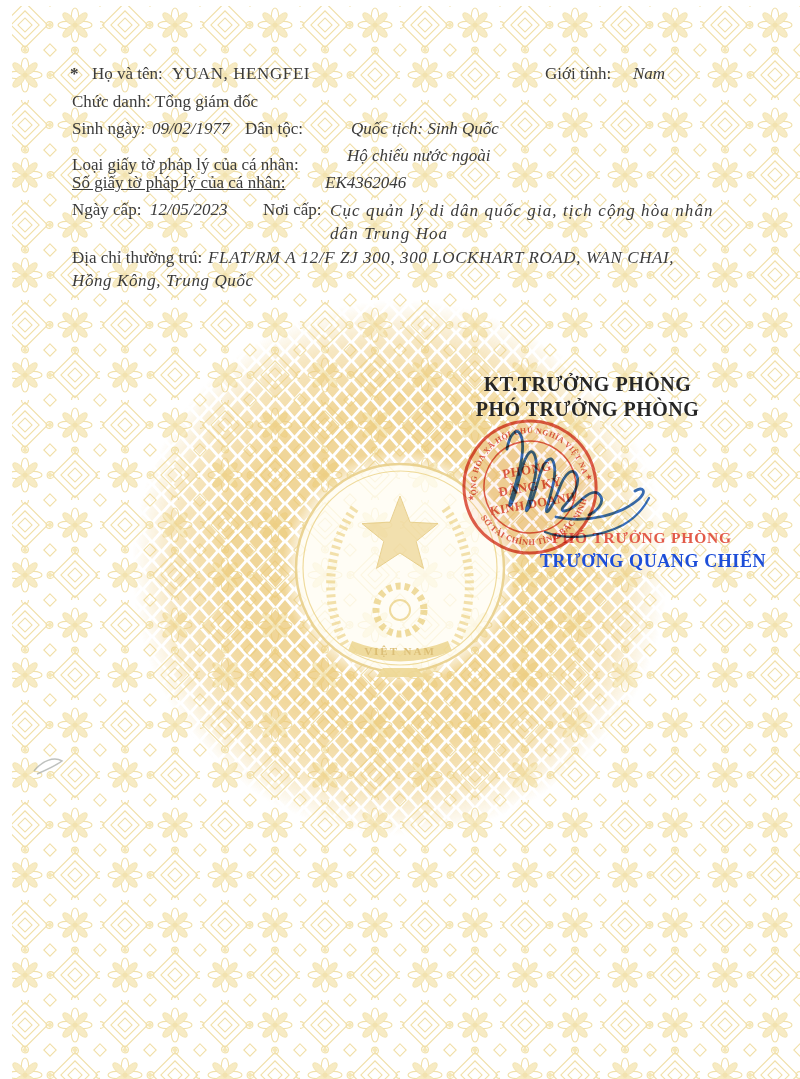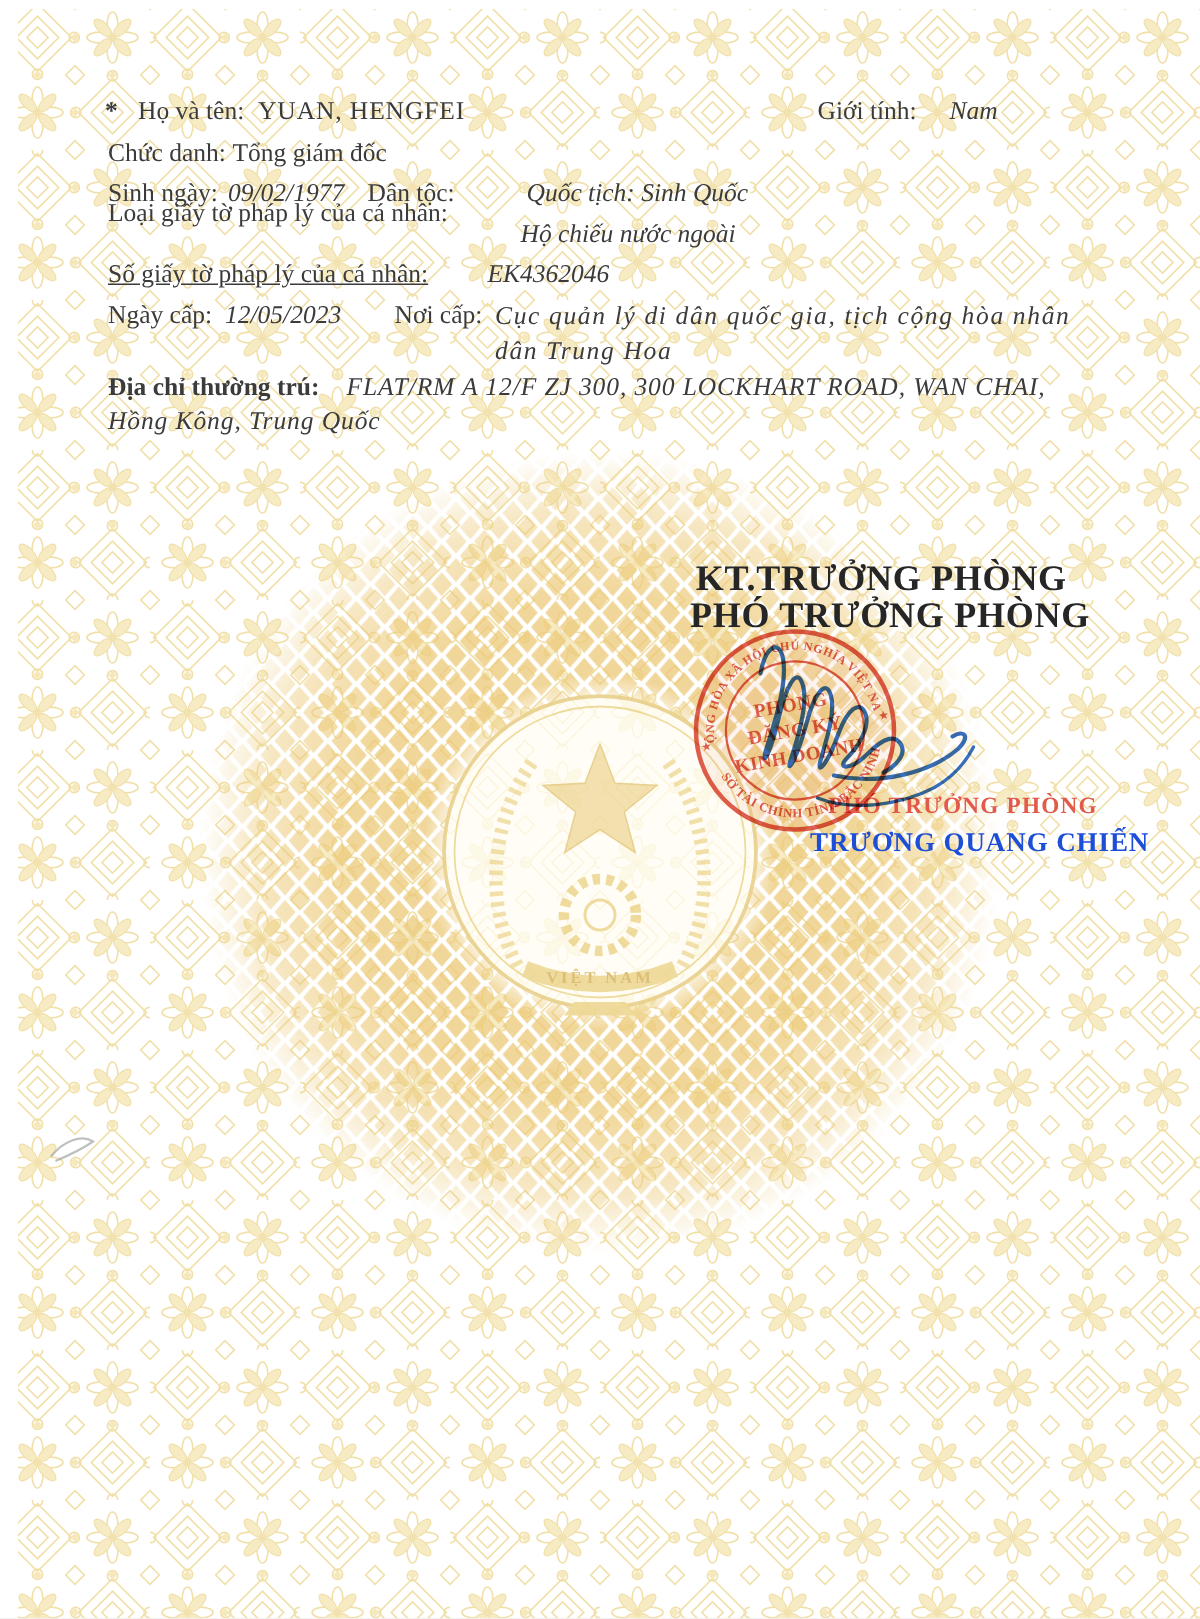--- a/index.html
+++ b/index.html
@@ -5,24 +5,24 @@
   html,body{margin:0;padding:0;background:#e8e8e8;}
   .page{
     position:relative;width:800px;height:1079px;background:#ffffff;
     overflow:hidden;font-family:"Liberation Serif","DejaVu Serif",serif;
     color:#3b3b3b;margin:0 auto;
   }
   .bg,.ovl{position:absolute;left:0;top:0;pointer-events:none;}
   .t{position:absolute;white-space:nowrap;font-size:17px;line-height:1.25;}
   .blk{position:absolute;font-size:17px;line-height:23px;}
   .it{font-style:italic;}
-  .lbl{margin-right:18px;font-weight:bold;}
+  .lbl{margin-right:6px;}
   .capsv{letter-spacing:0.6px;}
   .head{position:absolute;left:460px;width:255px;text-align:center;
-        font-weight:bold;font-size:24px;letter-spacing:0.5px;color:#262626;white-space:nowrap;}
+        font-weight:bold;font-size:20px;letter-spacing:0.5px;color:#262626;white-space:nowrap;}
   .redtitle{position:absolute;font-weight:bold;font-size:15.5px;letter-spacing:0.8px;color:#e25a49;white-space:nowrap;}
   .redname{position:absolute;font-weight:bold;font-size:18px;letter-spacing:0.6px;color:#1d4ed8;white-space:nowrap;}
   .ast{font-weight:bold;}
   svg text{font-family:"Liberation Serif","DejaVu Serif",serif;}
   .stx{fill:#dc5241;font-weight:bold;letter-spacing:0.4px;}
 </style>
 </head>
 <body>
 
 <div class="page">
@@ -124,21 +124,21 @@
   <span class="t it" style="left:633px;top:63px;">Nam</span>
 
   <span class="t" style="left:72px;top:91px;">Chức danh:</span>
   <span class="t" style="left:155px;top:91px;">Tổng giám đốc</span>
 
   <span class="t" style="left:72px;top:118px;">Sinh ngày:</span>
   <span class="t it" style="left:152px;top:118px;">09/02/1977</span>
   <span class="t" style="left:245px;top:118px;">Dân tộc:</span>
   <span class="t it" style="left:351px;top:118px;">Quốc tịch: Sinh Quốc</span>
 
-  <span class="t" style="left:72px;top:131px;">Loại giấy tờ pháp lý của cá nhân:</span>
+  <span class="t" style="left:72px;top:154px;">Loại giấy tờ pháp lý của cá nhân:</span>
   <span class="t it" style="left:347px;top:145px;">Hộ chiếu nước ngoài</span>
 
   <span class="t" style="left:72px;top:172px;text-decoration:underline;">Số giấy tờ pháp lý của cá nhân:</span>
   <span class="t it" style="left:325px;top:172px;">EK4362046</span>
 
   <span class="t" style="left:72px;top:199px;">Ngày cấp:</span>
   <span class="t it" style="left:150px;top:199px;">12/05/2023</span>
   <span class="t" style="left:263px;top:199px;">Nơi cấp:</span>
   <div class="blk it" style="left:330px;top:199px;width:392px;letter-spacing:1.1px;">Cục quản lý di dân quốc gia, tịch cộng hòa nhân dân Trung Hoa</div>
 

